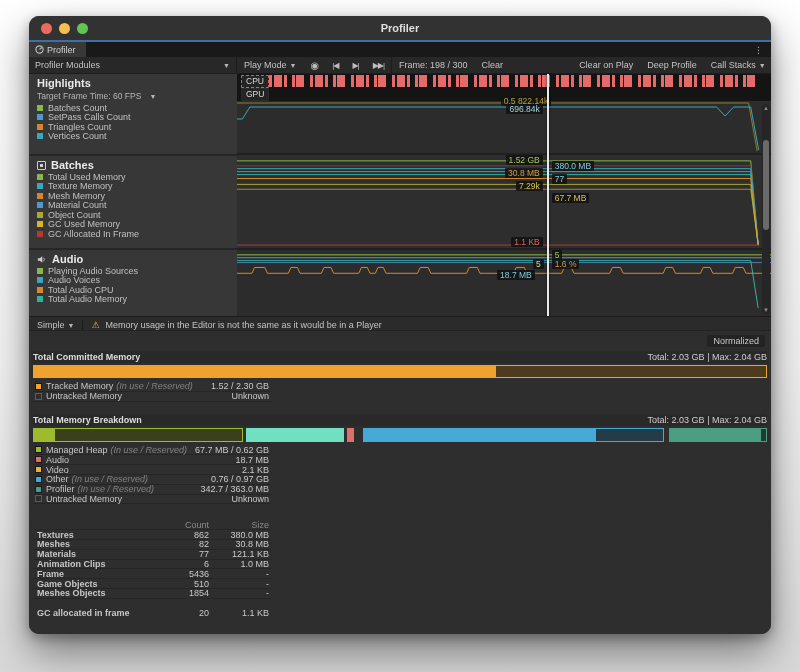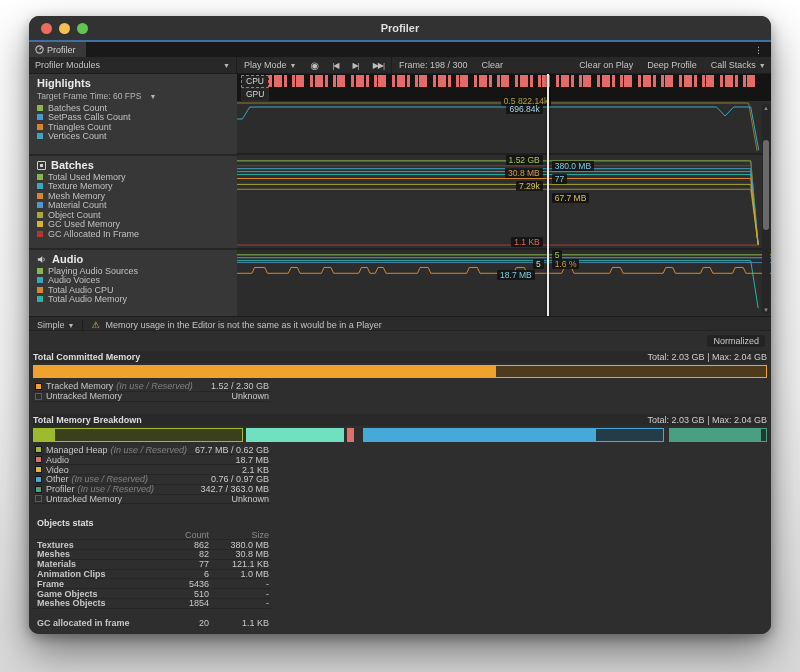--- a/index.html
+++ b/index.html
@@ -83,21 +83,21 @@
   .seg .dim { position:absolute; inset:1px; background:rgba(22,22,22,.74); }
   .seg .inuse { position:absolute; top:1px; bottom:1px; left:1px; z-index:1; }
   .spacer { background:transparent; }
   .lrow { display:flex; align-items:center; width:238px; height:9.8px; border-bottom:1px solid #262626; background:#2f2f2f; }
   .lrow .sw2 { width:7px; height:7px; margin:0 4px 0 2px; border:1px solid #161616; flex:none; }
   .lrow .sw2.empty { background:#2e2e2e; border:1px solid #5a5a5a; }
   .lrow .lab { color:#c6c6c6; white-space:nowrap; }
   .lrow .note { color:#808080; font-style:italic; margin-left:3px; white-space:nowrap; }
   .lrow .val { margin-left:auto; text-align:right; color:#c9c9c9; padding-right:2px; white-space:nowrap; }
   .objtitle { font-weight:bold; color:#dedede; margin:14px 0 2px 4px; }
-  .otable { width:238px; }
+  .otable { width:238px;margin-top:16px; }
   .orow { display:flex; height:9.8px; align-items:center; border-bottom:1px solid #262626; }
   .orow .c1 { flex:1; padding-left:4px; color:#c6c6c6; white-space:nowrap;font-weight:bold; }
   .orow .c2 { width:52px; text-align:right; color:#c9c9c9; }
   .orow .c3 { width:62px; text-align:right; color:#c9c9c9; padding-right:2px; }
   .orow.head { border-bottom:1px solid #262626; }
   .orow.head .c2, .orow.head .c3 { color:#8a8a8a; }
   .orow.gc { margin-top:9px; border-bottom:none; }
   .chip { width:9px; height:9px; border:1px solid #cfcfcf; border-radius:1px; position:relative; }
   .chip::before { content:""; position:absolute; inset:2px; background:#cfcfcf; }
 </style>
@@ -401,21 +401,20 @@
       <span class="lab">Profiler</span>
       <span class="note">(In use / Reserved)</span>
       <span class="val">342.7 / 363.0 MB</span>
     </div>
     <div class="lrow">
       <span class="sw2 empty"></span>
       <span class="lab">Untracked Memory</span>
       <span class="val">Unknown</span>
     </div>
 
-    <div class="objtitle">Objects stats</div>
     <div class="otable">
       <div class="orow head">
         <span class="c1"></span>
         <span class="c2">Count</span>
         <span class="c3">Size</span>
       </div>
       <div class="orow">
         <span class="c1">Textures</span>
           <span class="c2">862</span>
           <span class="c3">380.0 MB</span>

